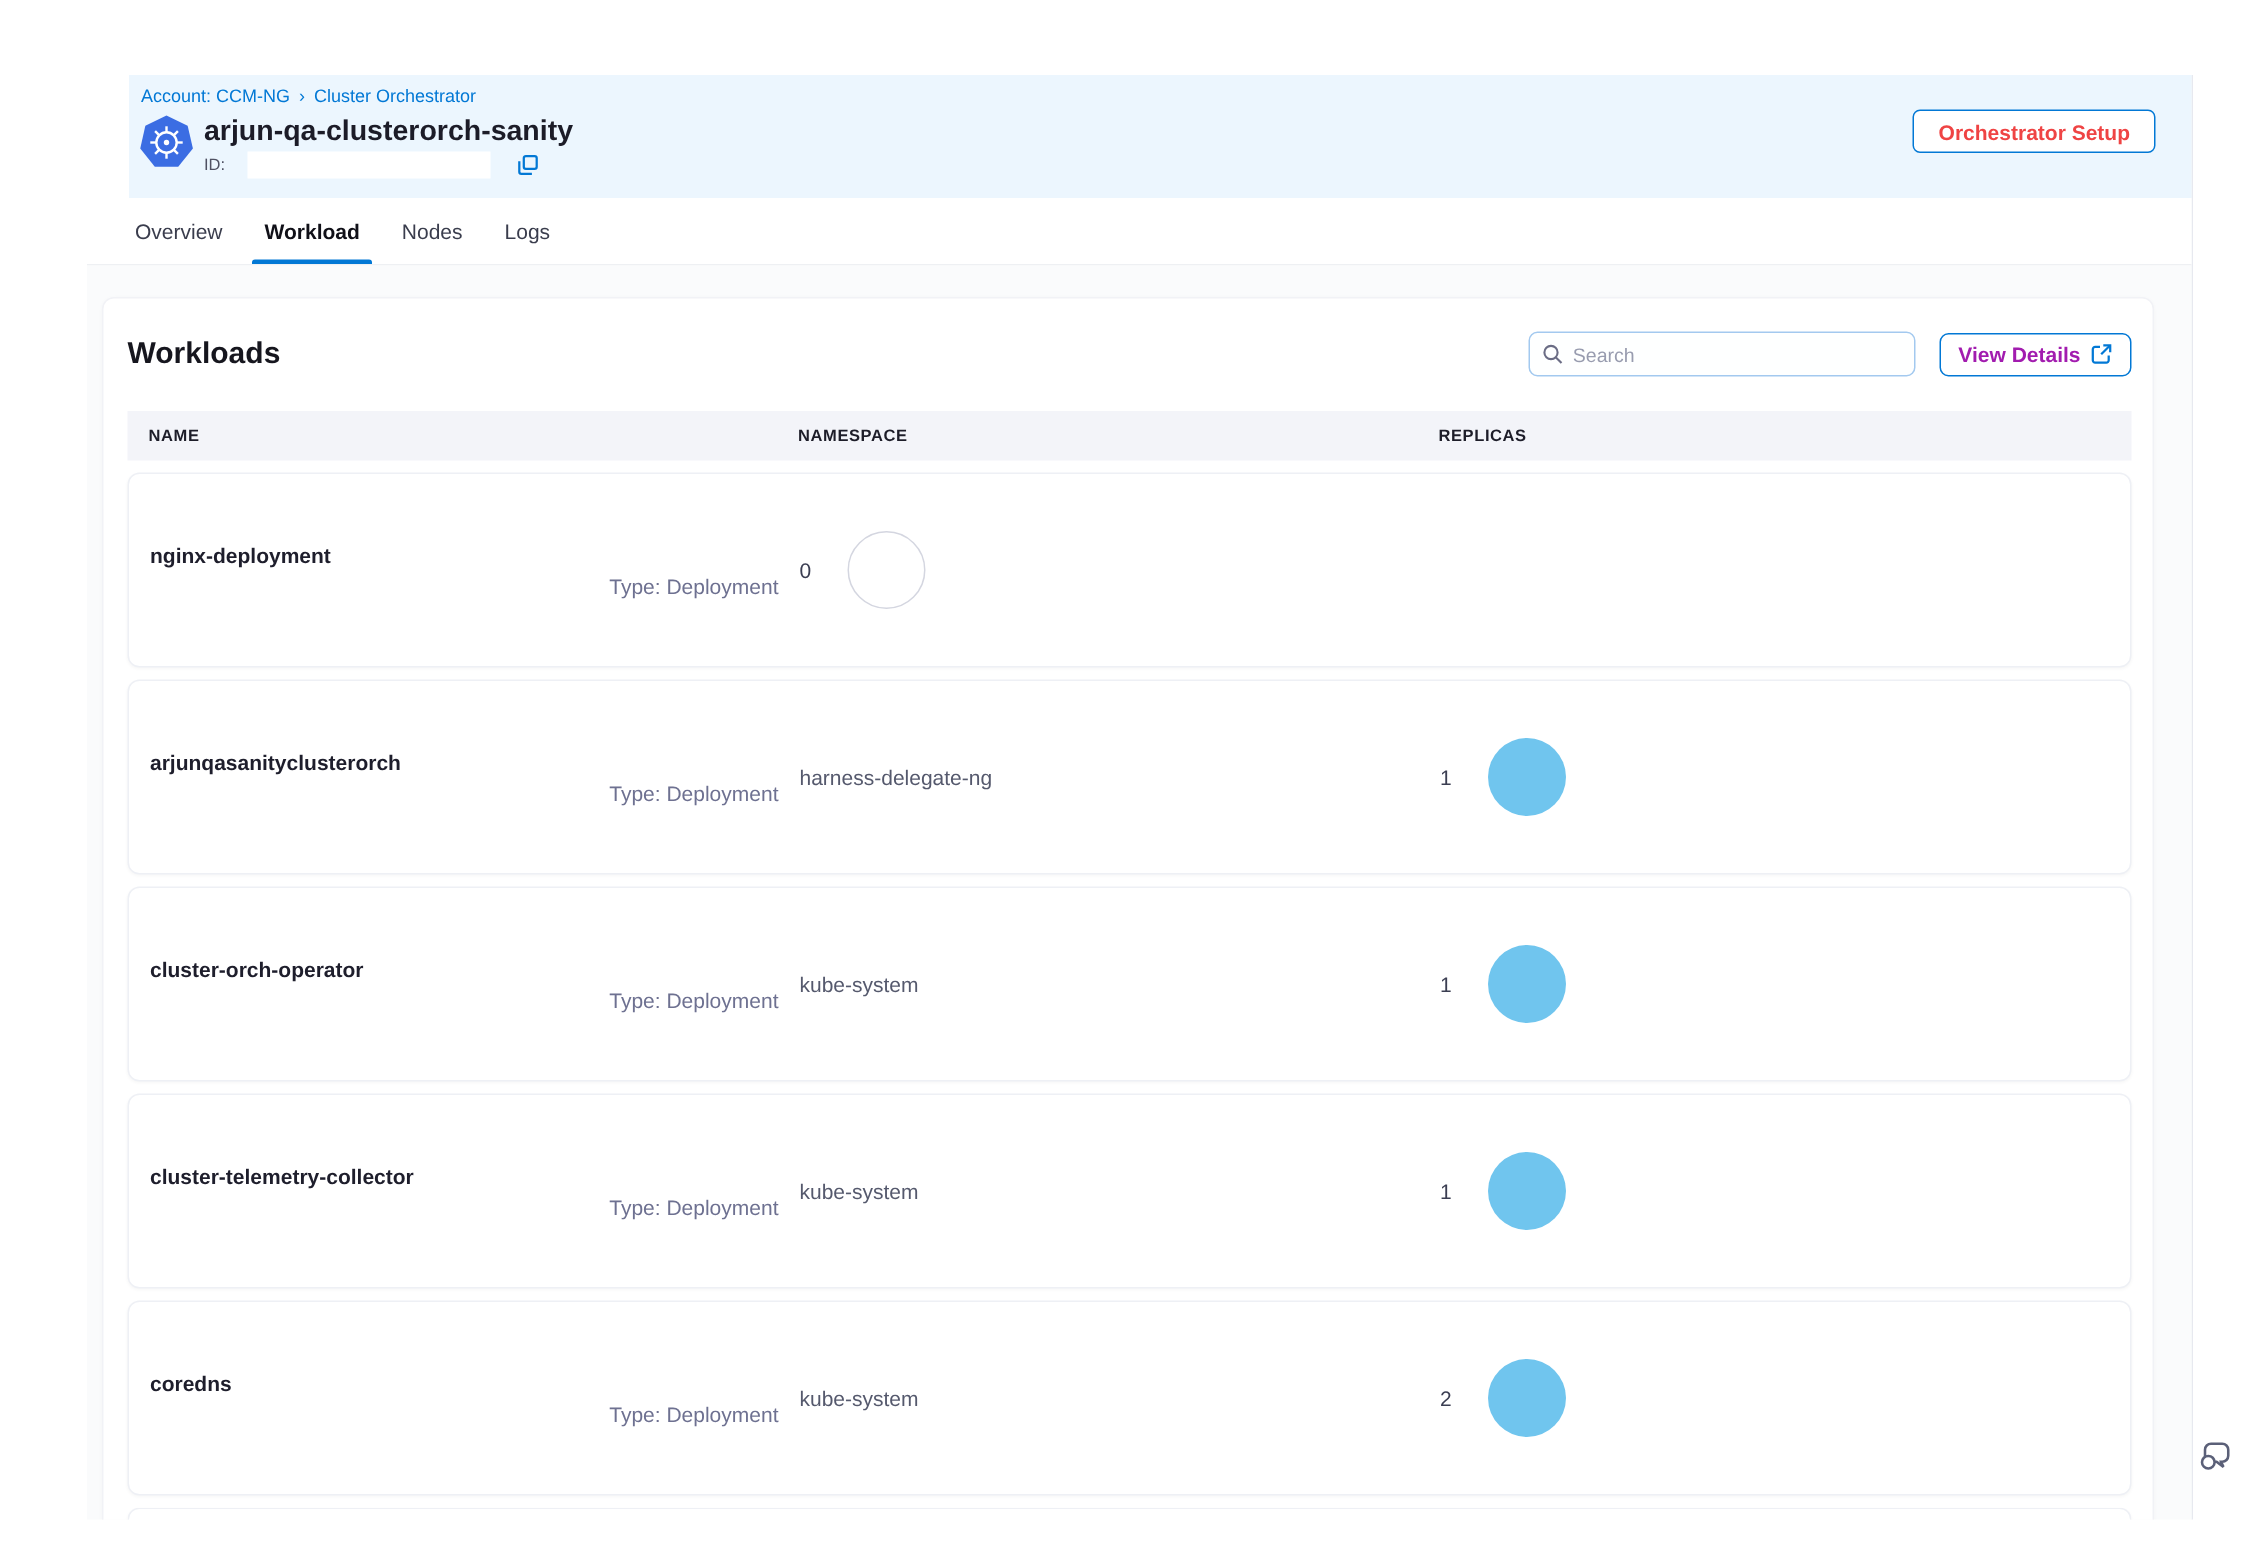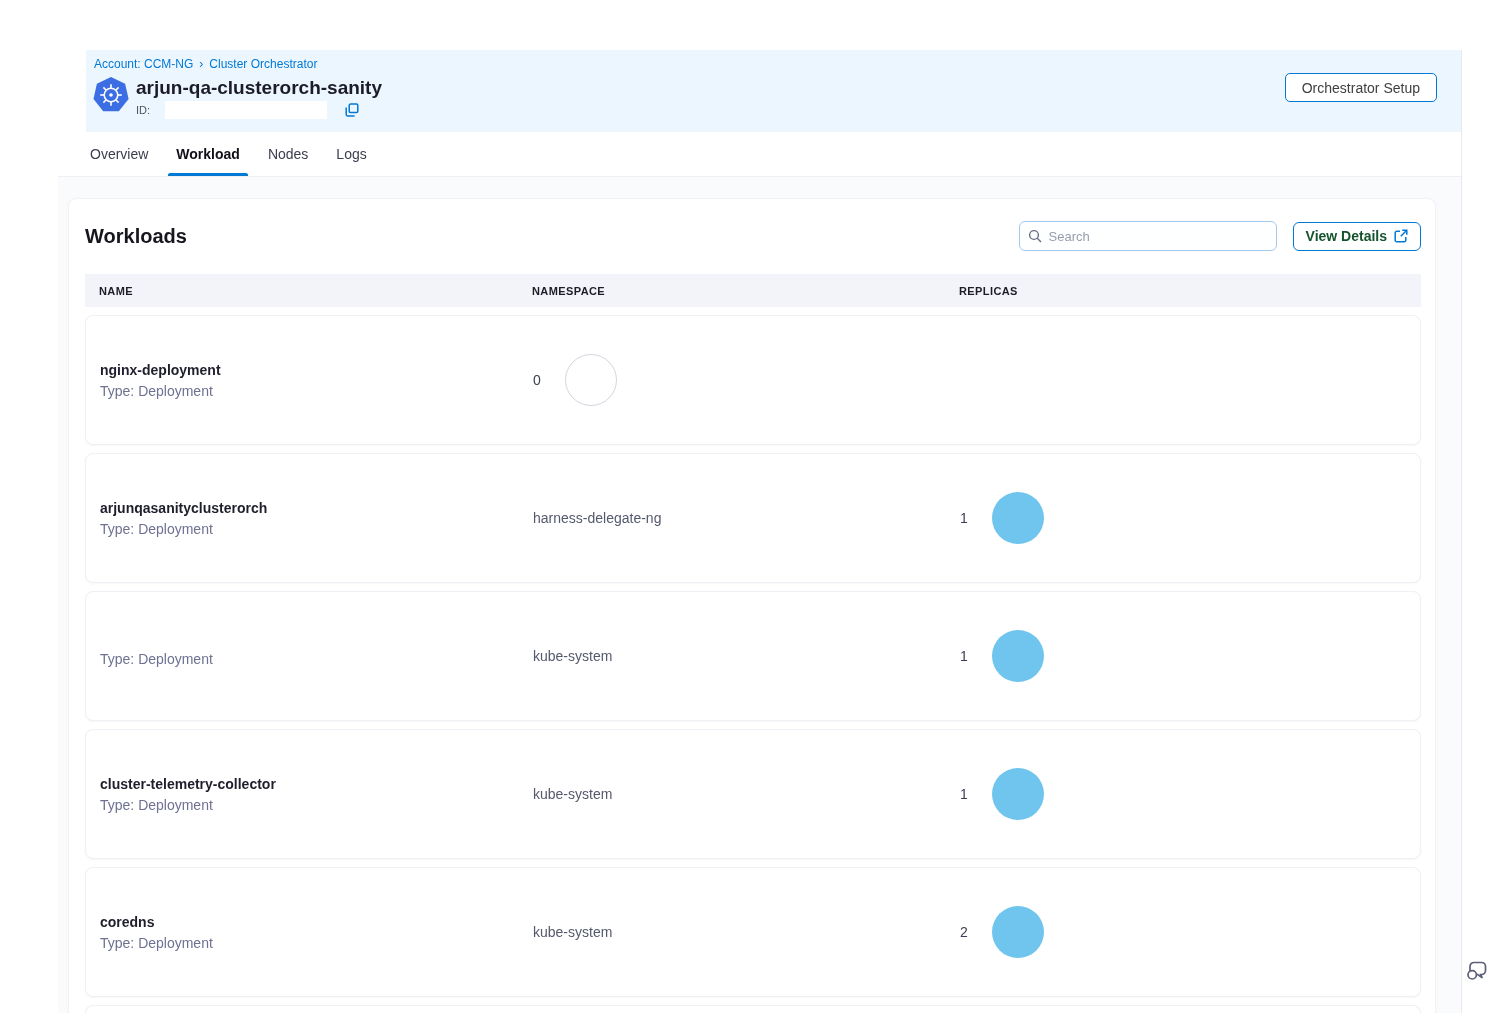--- a/index.html
+++ b/index.html
@@ -17,21 +17,21 @@
   .title-row { display:flex; align-items:flex-start; margin-top:5px; }
   .k8s-icon { width:38px; height:38px; margin-left:-2px; }
   .title-block { margin-left:6px; }
   .cluster-title { font-size:19px; font-weight:bold; color:#1c1c28; line-height:24px; }
   .id-row { display:flex; align-items:center; margin-top:1px;gap:12px; }
   .id-label { font-size:11px; color:#4f5162; }
   .id-redaction { width:162px; height:18px; background:#ffffff; margin-left:3px; }
   .copy-icon { margin-left:6px; display:inline-flex; }
   .setup-btn { position:absolute; top:23px; right:24px; height:29px; padding:0 16px;
                background:#ffffff; border:1.5px solid #0278d5; border-radius:5px;
-               color:#404040; font-size:14px; font-weight:normal; line-height:26px; cursor:pointer;
+               color:#ef4444; font-size:14px; font-weight:bold; line-height:26px; cursor:pointer;
                font-family:"Liberation Sans", sans-serif; }
 
   
   .tab-bar { height:45px; background:#ffffff; border-bottom:1px solid #eef0f3;
              display:flex; align-items:center; padding-left:18px; }
   .tab { position:relative; height:100%; display:flex; align-items:center; padding:0 6px;
          margin:0 8px; font-size:14px; color:#3a3d4d; cursor:pointer; }
   .tab.active { color:#101018; font-weight:bold; }
   .tab.active::after { content:""; position:absolute; left:-2px; right:-2px; bottom:0;
                        height:3px; background:#0278d5; border-radius:2px 2px 0 0; }
@@ -43,35 +43,35 @@
           box-shadow:0 1px 3px rgba(40,41,61,0.03); }
   .card-toolbar { display:flex; align-items:center; margin-top:22px; }
   .card-title { font-size:20px; font-weight:bold; color:#16161e; }
   .spacer { flex:1; }
   .search-box { width:258px; height:28px; border:1px solid #a3c9ef; border-radius:6px;
                 background:#feffff; display:flex; align-items:center; padding:14px 8px; }
   .search-box input { border:none; outline:none; background:transparent; flex:1; margin-left:7px;
                       font-size:13px; color:#3a3d4d; font-family:"Liberation Sans", sans-serif; }
   .search-box input::placeholder { color:#989caf; }
   .view-details-btn { margin-left:16px; height:29px; padding:0 12px; background:#ffffff;
-                      border:1.5px solid #0278d5; border-radius:6px; color:#14532d;
+                      border:1.5px solid #0278d5; border-radius:6px; color:#a21caf;
                       font-size:14px; font-weight:bold; display:flex; align-items:center; gap:7px;
                       cursor:pointer; font-family:"Liberation Sans", sans-serif; }
 
   
   .thead { margin-top:23px; height:33px; background:#f3f4f9; display:grid;
            grid-template-columns:433px 427px 1fr; align-items:center; }
   .th { font-size:11px; font-weight:bold; letter-spacing:0.4px; color:#1d1d29; padding-left:14px; }
   .trow { margin-top:8px; height:130px; border:1px solid #eef0f5; border-radius:8px;
           background:#ffffff; display:grid; grid-template-columns:433px 427px 1fr;
           align-items:center; box-shadow:0 1px 2px rgba(40,41,61,0.04); cursor:pointer; }
   .trow:first-of-type { margin-top:6px; }
   .cell { padding-left:14px; }
   .wl-name { font-size:14px; font-weight:bold; color:#1e1e2c; }
-  .wl-type { font-size:14px; color:#6e7191; margin-top:5px; }
+  .wl-type { font-size:14px; color:#6e7191; margin-top:5px;text-align:right; }
   .wl-ns { font-size:14px; color:#55596d; }
   .replicas-cell { display:flex; align-items:center; }
   .replica-count { font-size:14px; color:#3b3e52; }
   .replica-circle { width:52px; height:52px; border-radius:50%; background:#70c5ee; margin-left:24px; }
   .replica-circle.empty { background:#ffffff; border:1px solid #d4d6e0; }
   .trow.partial { height:60px; border-bottom:none; border-radius:8px 8px 0 0; }
 
   
   .chat-fab { position:absolute; left:1464px; top:958px; width:26px; height:26px; cursor:pointer; }
 </style>
@@ -174,20 +174,21 @@
           </div>
           <div class="cell wl-ns">harness-delegate-ng</div>
           <div class="cell replicas-cell">
             <span class="replica-count">1</span>
             <span class="replica-circle"></span>
           </div>
         </div>
 
         <div class="trow">
           <div class="cell">
+            <div class="wl-name">cluster-orch-operator</div>
             <div class="wl-type">Type: Deployment</div>
           </div>
           <div class="cell wl-ns">kube-system</div>
           <div class="cell replicas-cell">
             <span class="replica-count">1</span>
             <span class="replica-circle"></span>
           </div>
         </div>
 
         <div class="trow">

